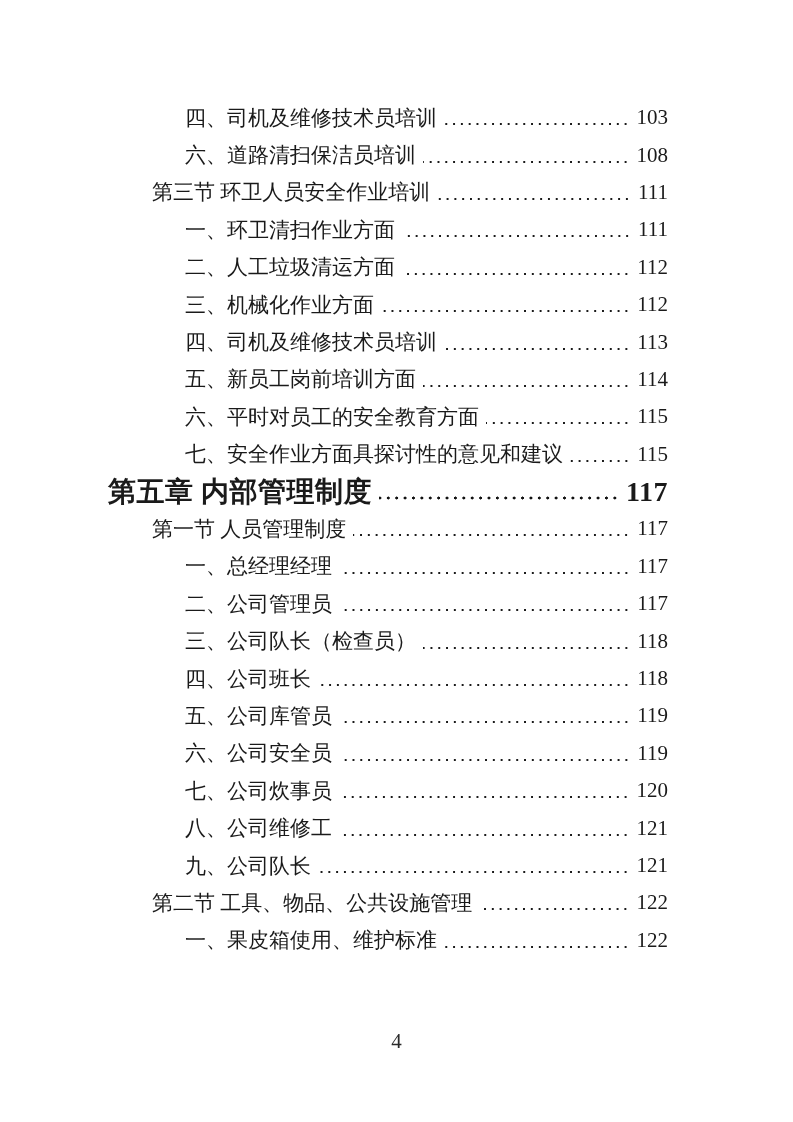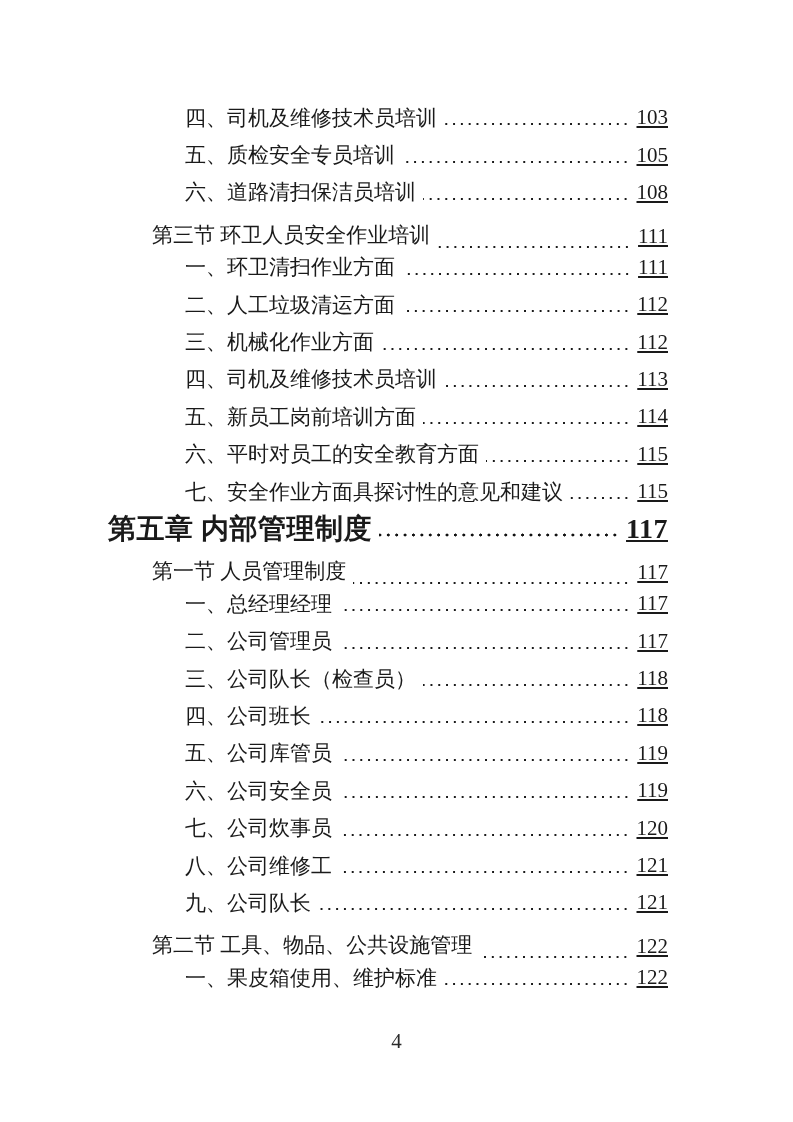--- a/index.html
+++ b/index.html
@@ -22,21 +22,21 @@
     left: 108px;
     right: 125px;
   }
   .toc-row {
     display: flex;
     align-items: center;
     height: 37.4px;
     font-size: 21px;
     white-space: nowrap;
   }
-  .toc-row.section { padding-left: 44px; align-items: flex-end; }
+  .toc-row.section { padding-left: 44px; }
   .toc-row.item    { padding-left: 77px; }
   .toc-row.chapter {
     font-weight: bold;
     font-size: 28px;
     letter-spacing: 0.5px;
   }
   .toc-label {
     flex: 0 0 auto;
   }
   .dot-leader {
@@ -48,21 +48,20 @@
     background-repeat: repeat-x;
     background-position: right center;
   }
   .toc-row.chapter .dot-leader {
     background-image: radial-gradient(circle at center, #111111 1.35px, rgba(0,0,0,0) 1.7px);
     background-size: 8.4px 4px;
   }
   .toc-page {
     flex: 0 0 auto;
     text-align: right;
-    text-decoration: underline;
   }
   .footer {
     position: absolute;
     top: 1029px;
     left: 0;
     right: 0;
     text-align: center;
     font-size: 21px;
     color: #2a2a2a;
   }
@@ -72,25 +71,20 @@
 
 <div class="page">
 
   <div class="toc" id="toc-list">
     <div class="toc-row item">
       <span class="toc-label">四、司机及维修技术员培训</span>
       <span class="dot-leader"></span>
       <span class="toc-page">103</span>
     </div>
 
-    <div class="toc-row item">
-      <span class="toc-label">五、质检安全专员培训</span>
-      <span class="dot-leader"></span>
-      <span class="toc-page">105</span>
-    </div>
 
     <div class="toc-row item">
       <span class="toc-label">六、道路清扫保洁员培训</span>
       <span class="dot-leader"></span>
       <span class="toc-page">108</span>
     </div>
 
     <div class="toc-row section">
       <span class="toc-label">第三节 环卫人员安全作业培训</span>
       <span class="dot-leader"></span>

